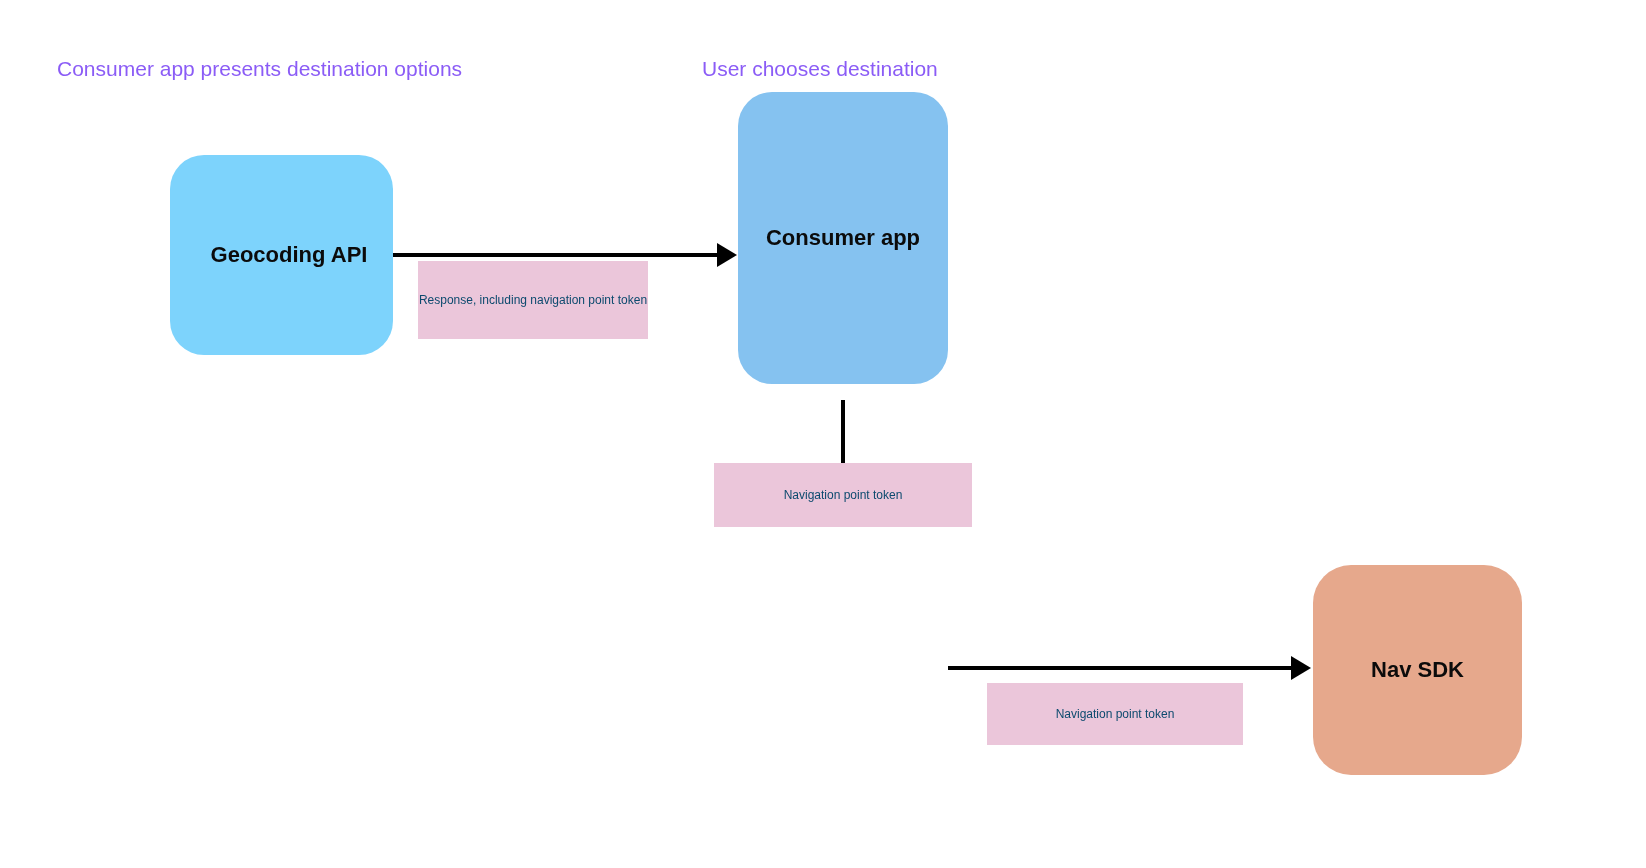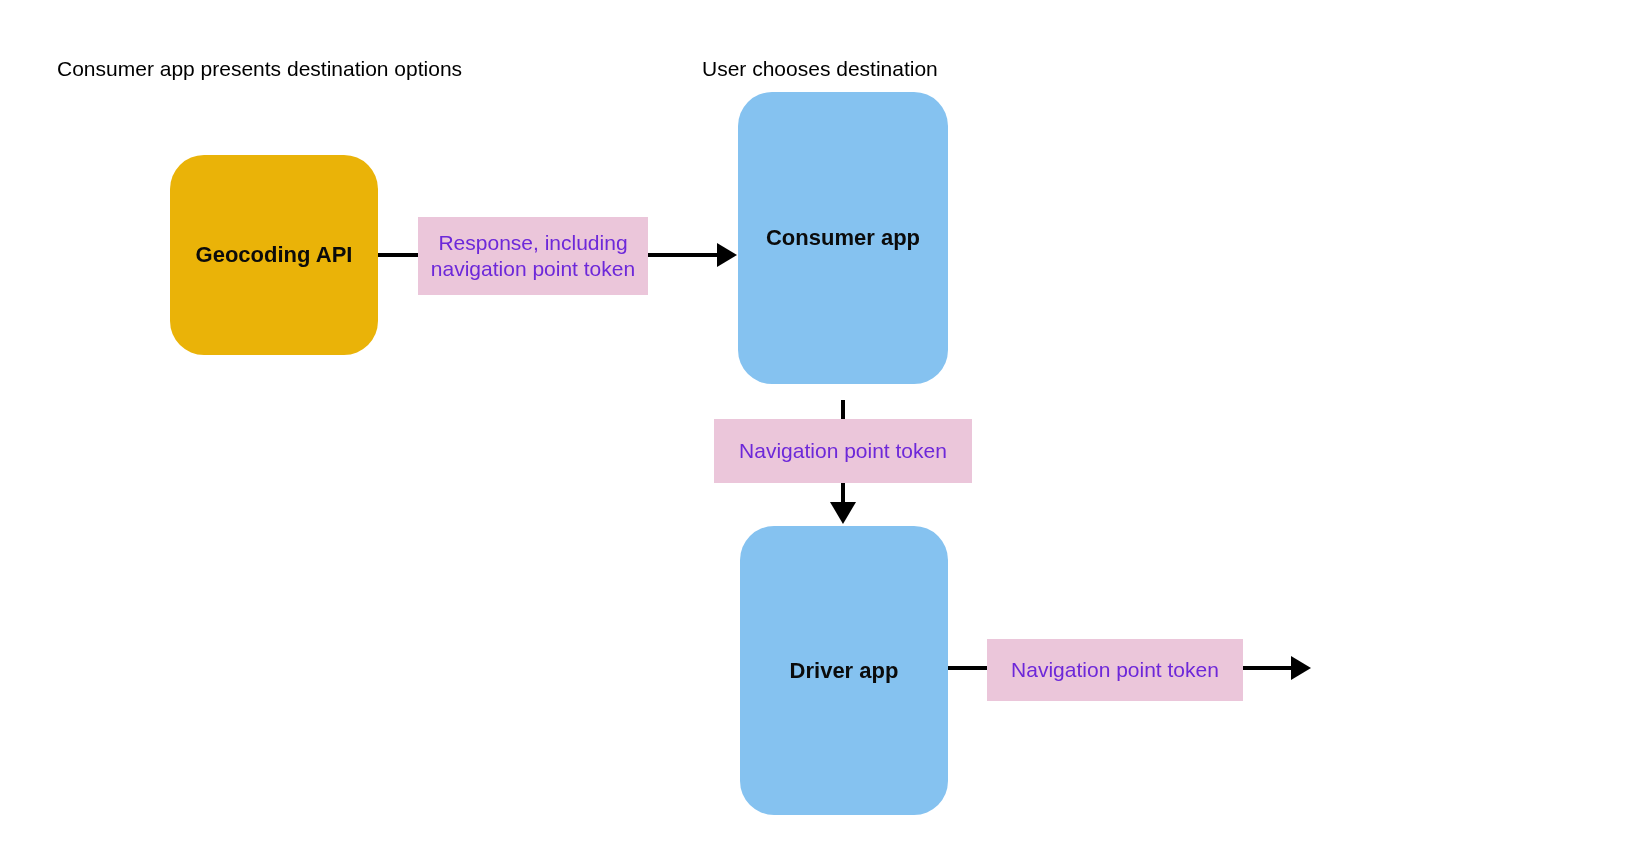--- a/index.html
+++ b/index.html
@@ -13,21 +13,21 @@
     width: 1646px;
     height: 868px;
     background: #ffffff;
     overflow: hidden;
   }
   .stage-heading {
     position: absolute;
     top: 57px;
     font-size: 21px;
     line-height: 24px;
-    color: #000000;
+    color: #8b5cf6;
     white-space: nowrap;
   }
   .node {
     position: absolute;
     display: flex;
     align-items: center;
     justify-content: center;
     border-radius: 34px;
     font-size: 22px;
     font-weight: 700;
@@ -55,24 +55,25 @@
     border-top: 22px solid #000000;
     border-left: 13px solid transparent;
     border-right: 13px solid transparent;
   }
   .edge-label {
     position: absolute;
     display: flex;
     align-items: center;
     justify-content: center;
     text-align: center;
-    font-size: 21px;
+    font-size: 12px;
     line-height: 26px;
-    color: #6d28d9;
+    color: #0c4a6e;
     z-index: 3;
+    margin-top: 44px;
   }
   
   .node-geocoding { left: 170px; top: 155px; width: 208px; height: 200px; }
   .node-consumer  { left: 738px; top: 92px; width: 210px; height: 292px; }
   .node-driver    { left: 740px; top: 526px; width: 208px; height: 289px; }
   .node-navsdk    { left: 1313px; top: 565px; width: 209px; height: 210px; border-radius: 38px; }
   
   .line-1 { left: 378px; top: 253px; width: 340px; height: 4px; }
   .head-1 { left: 717px; top: 243px; }
   .label-1 { left: 418px; top: 217px; width: 230px; height: 78px; }
@@ -100,17 +101,17 @@
   <div class="edge-label label-1" style="background: rgb(235, 198, 218);">Response, including navigation point token</div>
 
   <div class="edge-line line-2"></div>
   <div class="arrowhead down head-2"></div>
   <div class="edge-label label-2" style="background: rgb(235, 198, 218);">Navigation point token</div>
 
   <div class="edge-line line-3"></div>
   <div class="arrowhead right head-3"></div>
   <div class="edge-label label-3" style="background: rgb(235, 198, 218);">Navigation point token</div>
 
-  <div class="node node-geocoding" style="background: #eab308;">Geocoding API</div>
+  <div class="node node-geocoding" style="background: #7dd3fc; padding-left: 15px;">Geocoding API</div>
   <div class="node node-consumer" style="background: rgb(133, 194, 240);">Consumer app</div>
-  <div class="node node-driver" style="background: rgb(133, 194, 240);">Driver app</div>
+  <div class="node node-navsdk" style="background: rgb(230, 168, 140);">Nav SDK</div>
 
 </div>
 
 </body></html>

